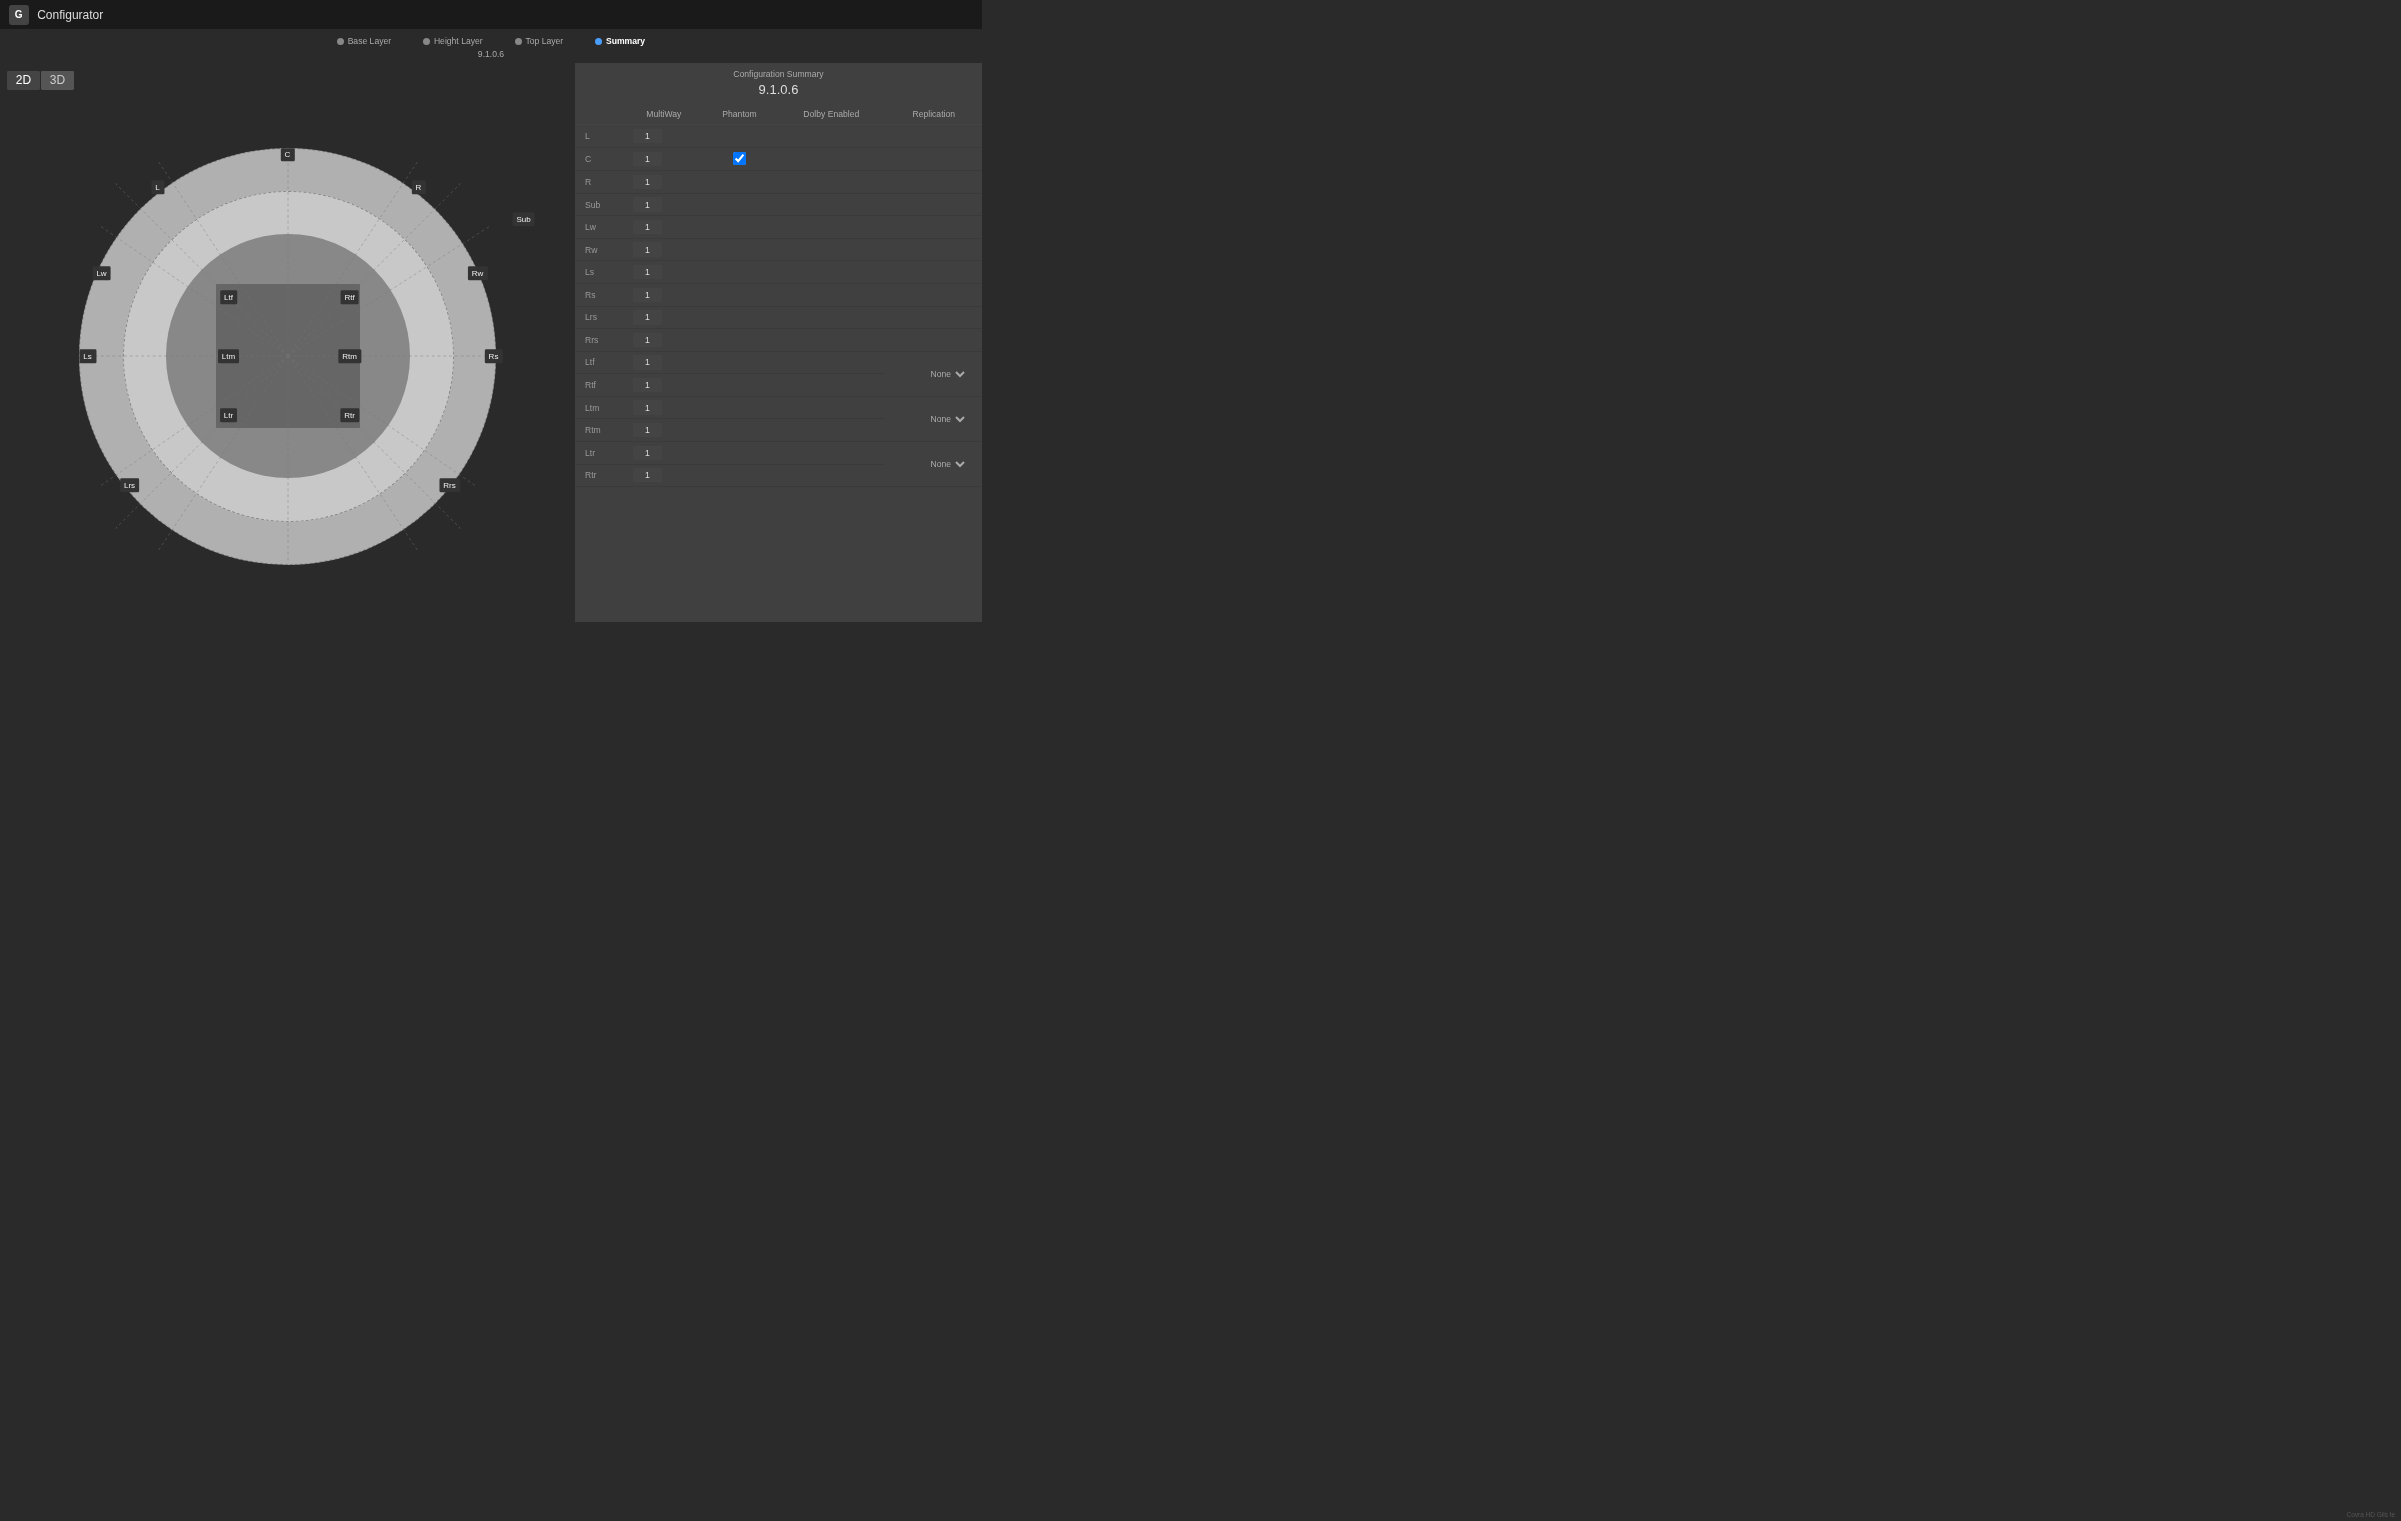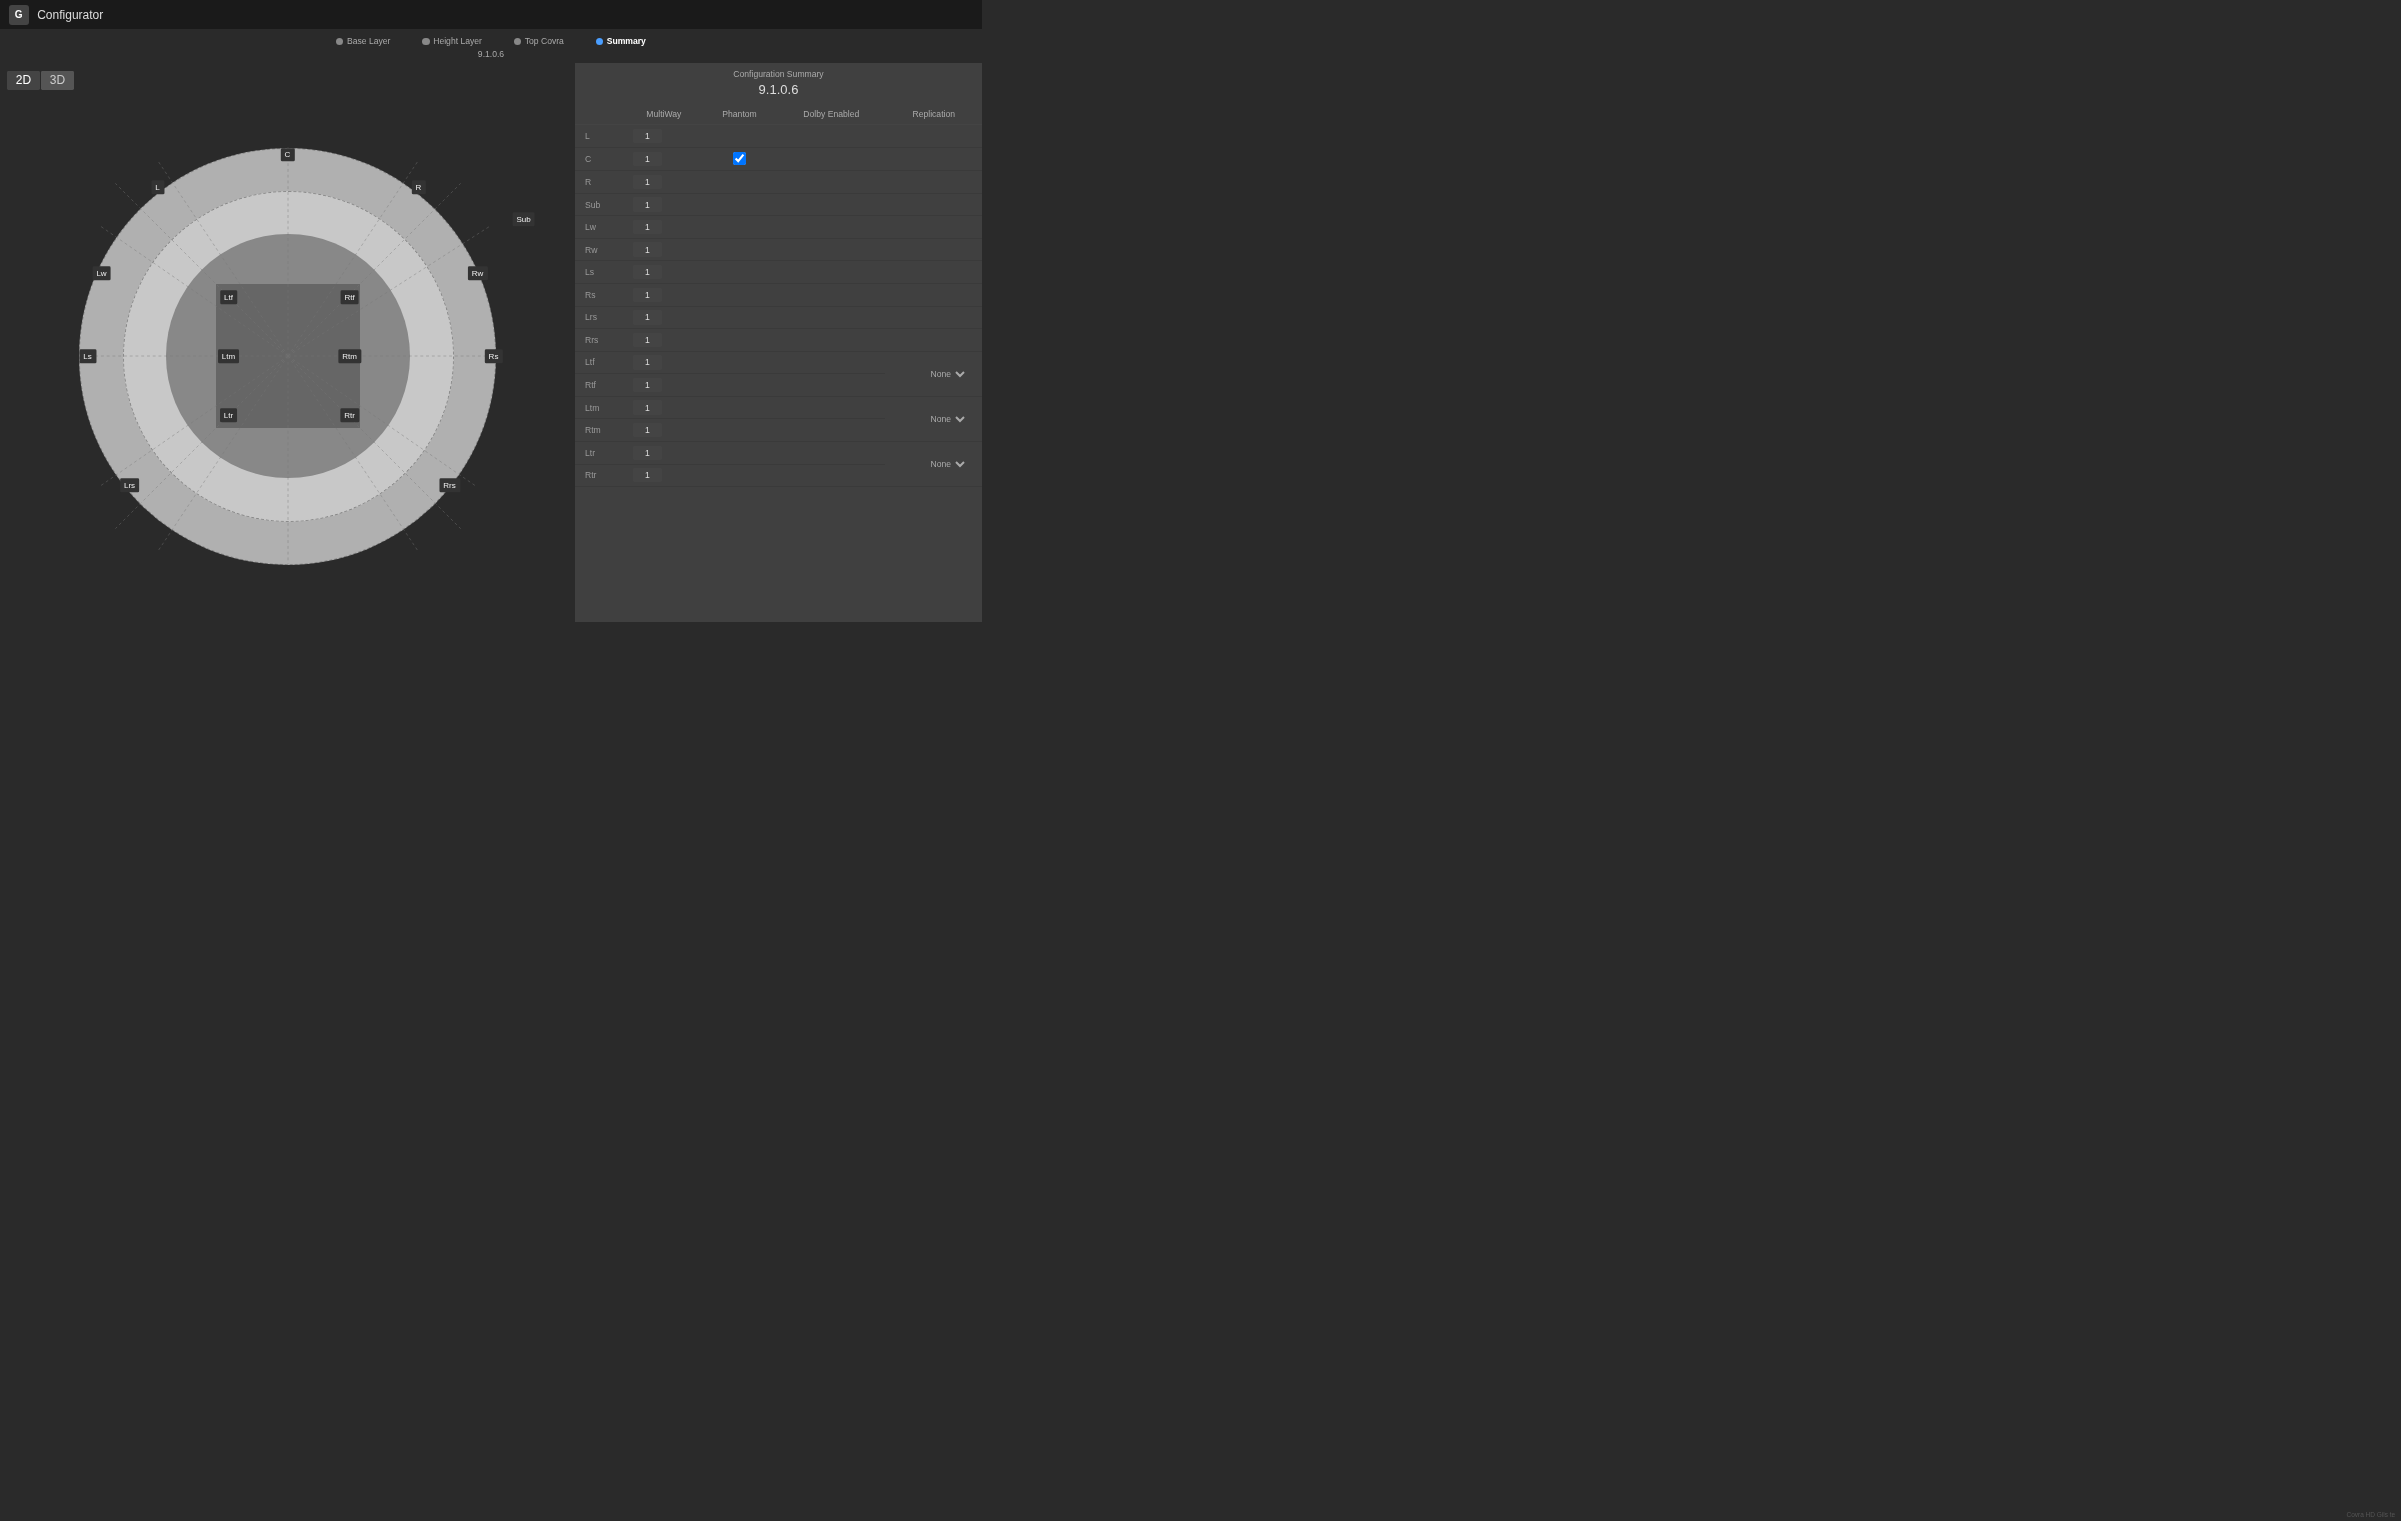--- a/index.html
+++ b/index.html
@@ -280,21 +280,21 @@
   <div class="layer-item">
     <span class="layer-dot"></span>
     <span class="layer-label">Base Layer</span>
   </div>
   <div class="layer-item">
     <span class="layer-dot"></span>
     <span class="layer-label">Height Layer</span>
   </div>
   <div class="layer-item">
     <span class="layer-dot"></span>
-    <span class="layer-label">Top Covra</span>
+    <span class="layer-label">Top Layer</span>
   </div>
   <div class="layer-item">
     <span class="layer-dot active"></span>
     <span class="layer-label active">Summary</span>
   </div>
 </div>
 <div id="version-left">9.1.0.6</div>
 
 <div id="main">
 

